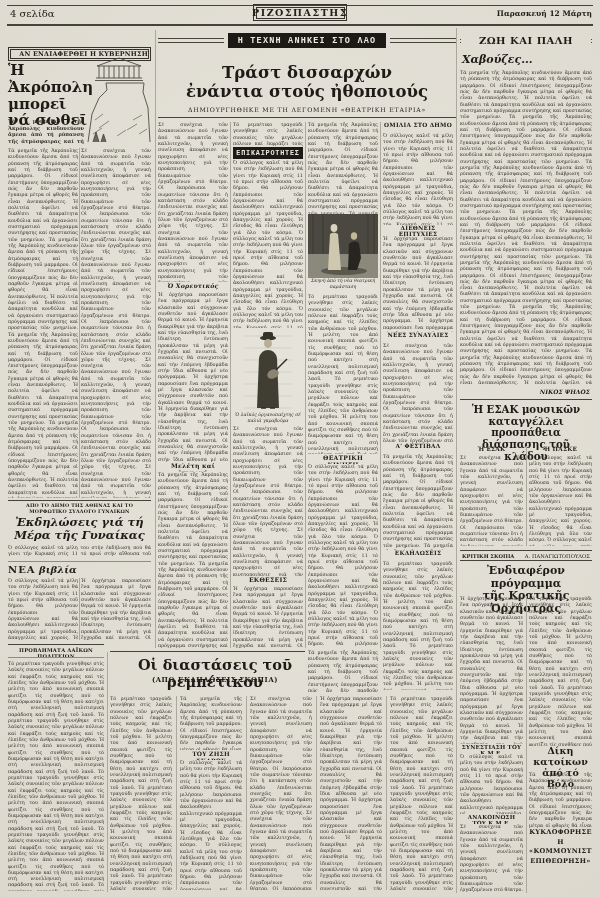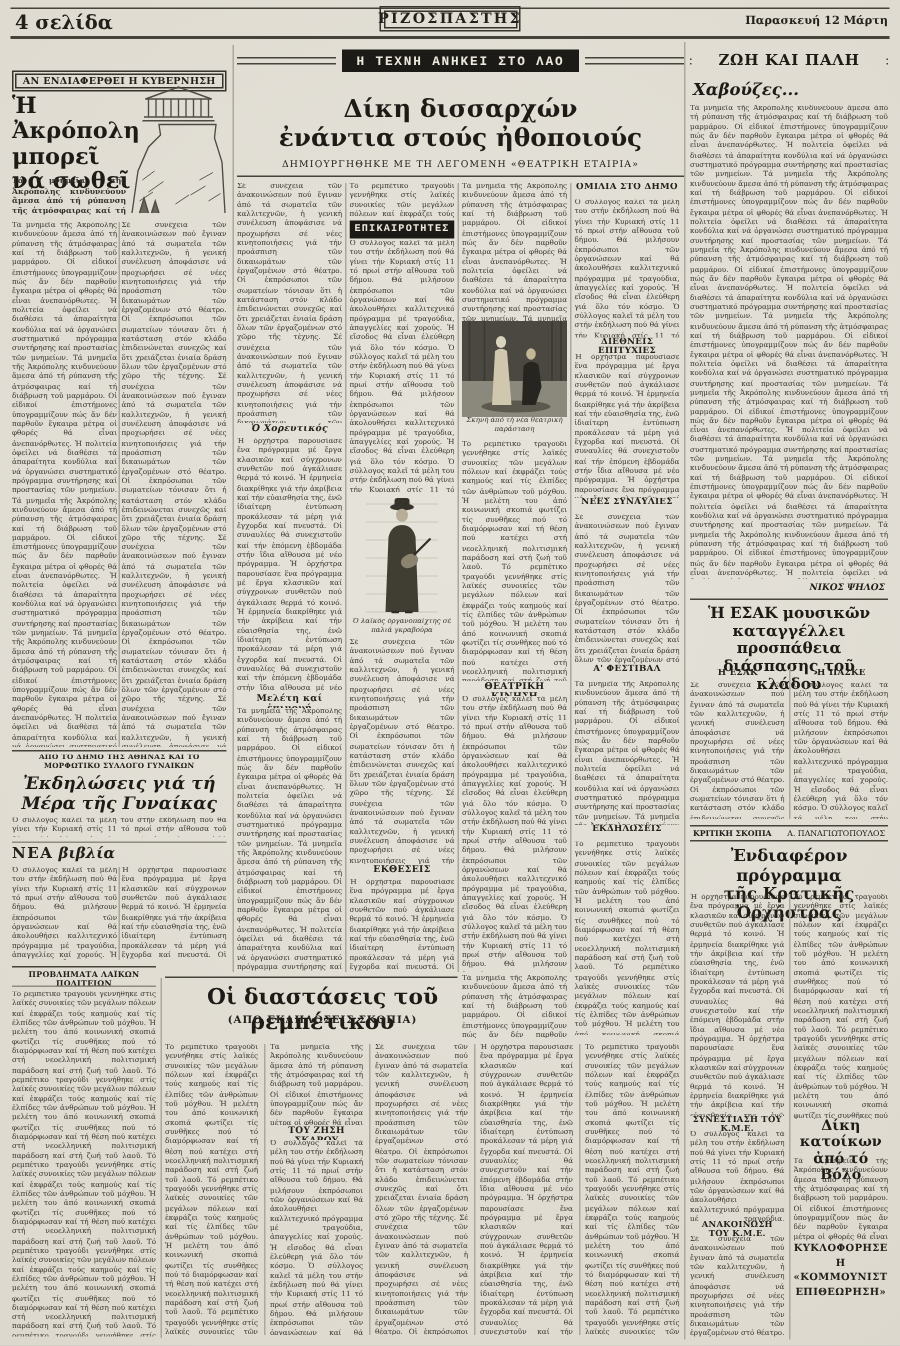--- a/index.html
+++ b/index.html
@@ -26,32 +26,32 @@
   .blackbox { background: #1b1a17; color: #ece8dc; display: flex; align-items: center; justify-content: center; font-family: Liberation Mono, monospace; }
   .pre { white-space: pre-line; }
   .headline { font-weight: 700; color: #1d1b16; }
 </style>
 </head>
 <body>
 
 <div id="page">
 
   <div class="hrule" style="left:7px;top:5px;width:586px;"></div>
-  <div class="abs" style="left:10px;top:8px;font-weight:700;font-size:13px;">4 σελίδα</div>
+  <div class="abs" style="left:10px;top:8px;font-weight:400;font-size:10px;">4 σελίδα</div>
   <div class="abs" style="left:253px;top:4px;width:94px;height:17px;border:1px solid #35332c;padding:1.5px;">
     <div class="abs" style="left:1.5px;top:1.5px;right:1.5px;bottom:1.5px;border:1px solid #35332c;display:flex;align-items:center;justify-content:center;font-weight:700;font-size:9.5px;letter-spacing:1.5px;">ΡΙΖΟΣΠΑΣΤΗΣ</div>
   </div>
   <div class="abs" style="left:470px;top:9px;width:122px;text-align:right;font-size:7.5px;font-weight:700;">Παρασκευή 12 Μάρτη</div>
   <div class="hrule" style="left:7px;top:24px;width:586px;border-top-width:2px;"></div>
 
   <div class="vrule" style="left:155px;top:30px;height:618px;"></div>
   <div class="vrule" style="left:456px;top:28px;height:865px;"></div>
   <div class="vrule" style="left:107px;top:652px;height:240px;"></div>
 
-  <div class="abs" style="left:8px;top:47px;width:143px;height:14px;border:3px double #35332c;display:flex;align-items:center;justify-content:center;">
+  <div class="abs" style="left:8px;top:47px;width:143px;height:14px;border:3px double #35332c;display:flex;align-items:center;justify-content:flex-end;">
     <span class="sub" style="font-size:6.4px;">ΑΝ ΕΝΔΙΑΦΕΡΘΕΙ Η ΚΥΒΕΡΝΗΣΗ</span>
   </div>
   <div class="abs headline pre" style="left:8px;top:62px;width:80px;font-size:15px;line-height:1.12;">Ἡ Ἀκρόπολη
 μπορεῖ
 νά σωθεῖ</div>
 
   <svg class="abs" style="left:87px;top:50px;" width="64" height="94" viewBox="0 0 64 94">
     <g stroke="#4d4b43" fill="none" stroke-width="0.9">
       <path d="M10,16 L32,8 L54,16"></path>
       <line x1="10" y1="16" x2="54" y2="16"></line>
@@ -94,21 +94,21 @@
   <div class="hrule" style="left:8px;top:644px;width:96px;"></div>
   <div class="abs sub" style="left:8px;top:647px;width:96px;font-size:5.2px;">ΠΡΟΒΛΗΜΑΤΑ ΛΑΪΚΩΝ ΠΟΛΙΤΕΙΩΝ</div>
   <div class="hrule" style="left:8px;top:657px;width:96px;border-top-color:#8f8c80;"></div>
   <div class="abs micro" style="left:8px;top:661px;width:96px;height:230px;">Τό ρεμπέτικο τραγούδι γεννήθηκε στίς λαϊκές συνοικίες τῶν μεγάλων πόλεων καί ἐκφράζει τούς καημούς καί τίς ἐλπίδες τῶν ἀνθρώπων τοῦ μόχθου. Ἡ μελέτη του ἀπό κοινωνική σκοπιά φωτίζει τίς συνθῆκες πού τό διαμόρφωσαν καί τή θέση πού κατέχει στή νεοελληνική πολιτισμική παράδοση καί στή ζωή τοῦ λαοῦ. Τό ρεμπέτικο τραγούδι γεννήθηκε στίς λαϊκές συνοικίες τῶν μεγάλων πόλεων καί ἐκφράζει τούς καημούς καί τίς ἐλπίδες τῶν ἀνθρώπων τοῦ μόχθου. Ἡ μελέτη του ἀπό κοινωνική σκοπιά φωτίζει τίς συνθῆκες πού τό διαμόρφωσαν καί τή θέση πού κατέχει στή νεοελληνική πολιτισμική παράδοση καί στή ζωή τοῦ λαοῦ. Τό ρεμπέτικο τραγούδι γεννήθηκε στίς λαϊκές συνοικίες τῶν μεγάλων πόλεων καί ἐκφράζει τούς καημούς καί τίς ἐλπίδες τῶν ἀνθρώπων τοῦ μόχθου. Ἡ μελέτη του ἀπό κοινωνική σκοπιά φωτίζει τίς συνθῆκες πού τό διαμόρφωσαν καί τή θέση πού κατέχει στή νεοελληνική πολιτισμική παράδοση καί στή ζωή τοῦ λαοῦ. Τό ρεμπέτικο τραγούδι γεννήθηκε στίς λαϊκές συνοικίες τῶν μεγάλων πόλεων καί ἐκφράζει τούς καημούς καί τίς ἐλπίδες τῶν ἀνθρώπων τοῦ μόχθου. Ἡ μελέτη του ἀπό κοινωνική σκοπιά φωτίζει τίς συνθῆκες πού τό διαμόρφωσαν καί τή θέση πού κατέχει στή νεοελληνική πολιτισμική παράδοση καί στή ζωή τοῦ λαοῦ. Τό ρεμπέτικο τραγούδι γεννήθηκε στίς λαϊκές συνοικίες τῶν μεγάλων πόλεων καί ἐκφράζει τούς καημούς καί τίς ἐλπίδες τῶν ἀνθρώπων τοῦ μόχθου. Ἡ μελέτη του ἀπό κοινωνική σκοπιά φωτίζει τίς συνθῆκες πού τό διαμόρφωσαν καί τή θέση πού κατέχει στή νεοελληνική πολιτισμική παράδοση καί στή ζωή τοῦ λαοῦ. Τό ρεμπέτικο τραγούδι γεννήθηκε στίς λαϊκές συνοικίες τῶν μεγάλων πόλεων καί ἐκφράζει τούς καημούς καί τίς ἐλπίδες τῶν ἀνθρώπων τοῦ μόχθου. Ἡ μελέτη του ἀπό κοινωνική σκοπιά φωτίζει τίς συνθῆκες πού τό διαμόρφωσαν καί τή θέση πού κατέχει στή νεοελληνική πολιτισμική παράδοση καί στή ζωή τοῦ λαοῦ. </div>
 
   <div class="abs" style="left:158px;top:33px;width:298px;height:15px;display:flex;align-items:center;gap:4px;">
     <div style="flex:1;height:5px;border-top:1px solid #45433a;border-bottom:1px solid #45433a;"></div>
     <div class="blackbox" style="height:15px;padding:0 10px;font-weight:700;font-size:8.5px;letter-spacing:1.2px;">Η ΤΕΧΝΗ ΑΝΗΚΕΙ ΣΤΟ ΛΑΟ</div>
     <div style="flex:1;height:5px;border-top:1px solid #45433a;border-bottom:1px solid #45433a;"></div>
   </div>
-  <div class="abs headline pre" style="left:158px;top:64px;width:298px;font-size:16.5px;line-height:1.15;text-align:center;">Δίκη δισσαρχών
+  <div class="abs headline pre" style="left:158px;top:64px;width:298px;font-size:16.5px;line-height:1.15;text-align:center;">Τράστ δισσαρχών
 ἐνάντια στούς ἠθοποιούς</div>
   <div class="abs sub" style="left:158px;top:106px;width:298px;font-size:6.2px;letter-spacing:.8px;font-weight:400;">ΔΗΜΙΟΥΡΓΗΘΗΚΕ ΜΕ ΤΗ ΛΕΓΟΜΕΝΗ «ΘΕΑΤΡΙΚΗ ΕΤΑΙΡΙΑ»</div>
   <div class="hrule" style="left:158px;top:117px;width:298px;"></div>
 
   <div class="vrule" style="left:230px;top:122px;height:526px;"></div>
   <div class="vrule" style="left:305px;top:122px;height:526px;"></div>
   <div class="vrule" style="left:380px;top:122px;height:526px;"></div>
 
   <div class="abs stack" style="left:158px;top:122px;width:70px;height:526px;">
     <div class="micro" style="height:160px;">Σέ συνέχεια τῶν ἀνακοινώσεων πού ἔγιναν ἀπό τά σωματεῖα τῶν καλλιτεχνῶν, ἡ γενική συνέλευση ἀποφάσισε νά προχωρήσει σέ νέες κινητοποιήσεις γιά τήν προάσπιση τῶν δικαιωμάτων τῶν ἐργαζομένων στό θέατρο. Οἱ ἐκπρόσωποι τῶν σωματείων τόνισαν ὅτι ἡ κατάσταση στόν κλάδο ἐπιδεινώνεται συνεχῶς καί ὅτι χρειάζεται ἑνιαία δράση ὅλων τῶν ἐργαζομένων στό χῶρο τῆς τέχνης. Σέ συνέχεια τῶν ἀνακοινώσεων πού ἔγιναν ἀπό τά σωματεῖα τῶν καλλιτεχνῶν, ἡ γενική συνέλευση ἀποφάσισε νά προχωρήσει σέ νέες κινητοποιήσεις γιά τήν προάσπιση τῶν δικαιωμάτων τῶν ἐργαζομένων στό θέατρο. Οἱ ἐκπρόσωποι τῶν σωματείων τόνισαν ὅτι ἡ κατάσταση στόν κλάδο ἐπιδεινώνεται συνεχῶς καί ὅτι χρειάζεται ἑνιαία δράση ὅλων τῶν ἐργαζομένων στό χῶρο τῆς τέχνης. Σέ συνέχεια τῶν ἀνακοινώσεων πού ἔγιναν ἀπό τά σωματεῖα τῶν καλλιτεχνῶν, ἡ γενική συνέλευση ἀποφάσισε νά προχωρήσει σέ νέες κινητοποιήσεις γιά τήν προάσπιση τῶν δικαιωμάτων τῶν ἐργαζομένων στό θέατρο. Οἱ ἐκπρόσωποι τῶν σωματείων τόνισαν ὅτι ἡ κατάσταση στόν κλάδο ἐπιδεινώνεται συνεχῶς καί ὅτι χρειάζεται ἑνιαία δράση ὅλων τῶν ἐργαζομένων στό χῶρο τῆς τέχνης. </div>

